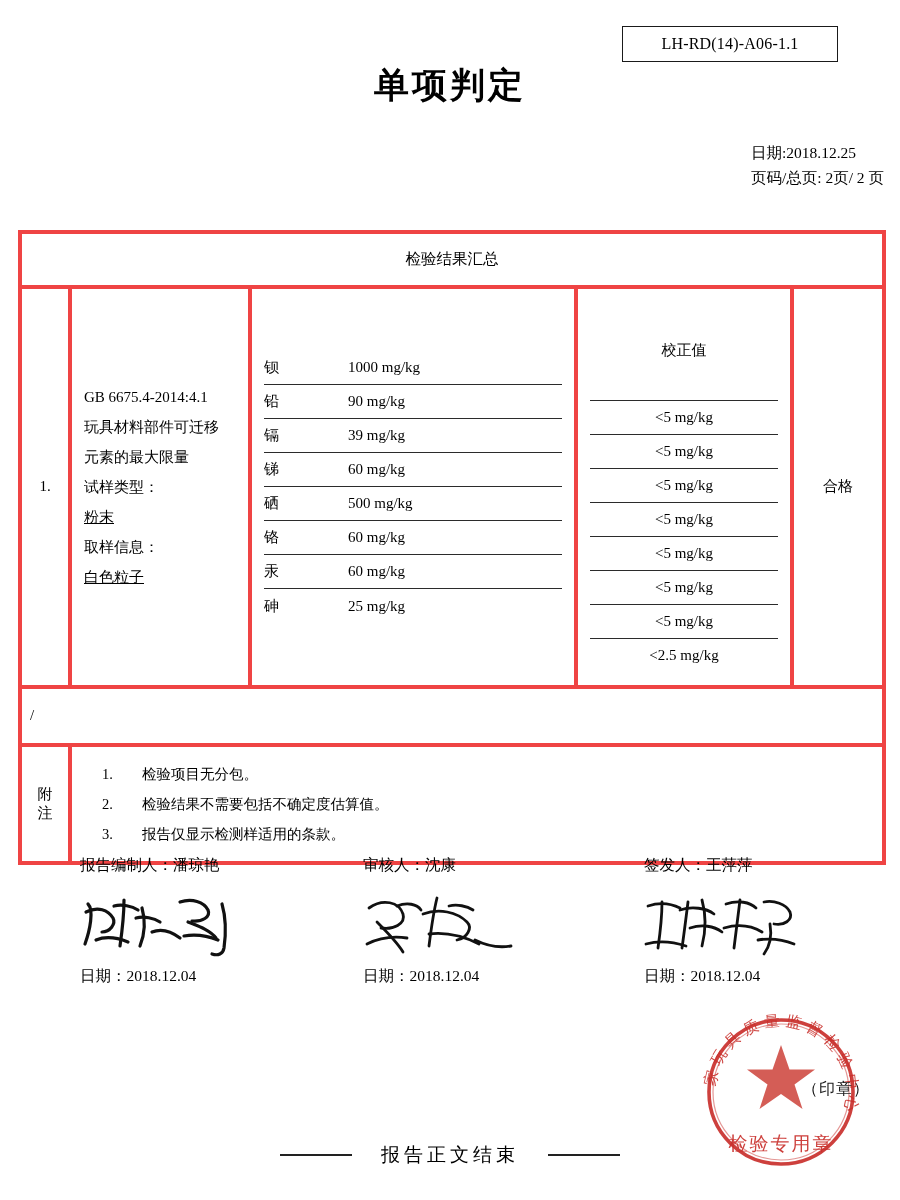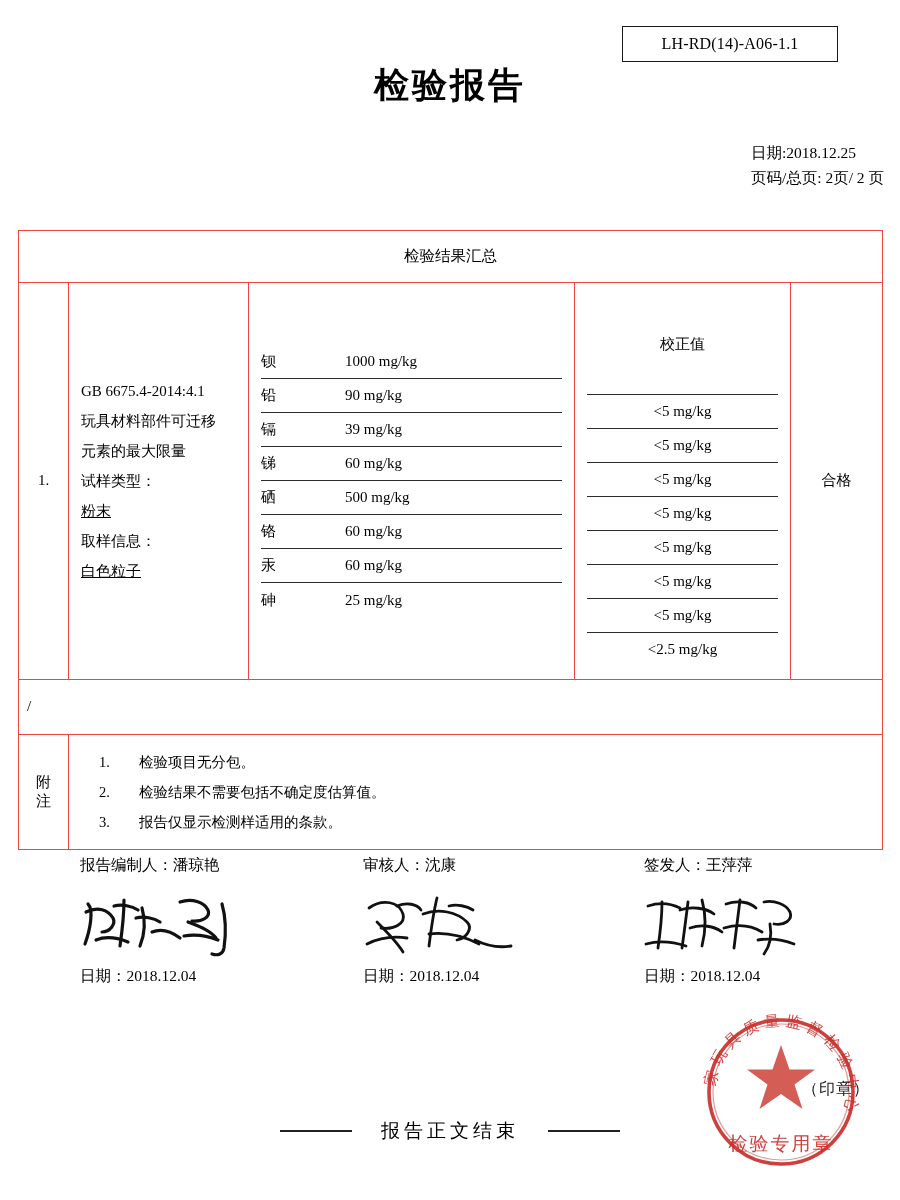--- a/index.html
+++ b/index.html
@@ -59,21 +59,21 @@
   .report-table {
     position: absolute;
     left: 18px;
     top: 230px;
     width: 864px;
     border-collapse: collapse;
     table-layout: fixed;
     font-size: 15px;
   }
   .report-table td {
-    border: 1px solid #ef4444;
+    border: 4px solid #ef4444;
     padding: 12px;
     vertical-align: middle;
   }
   .summary-title-cell {
     text-align: center;
     height: 27px;
     font-size: 15.5px;
   }
   .col-head {
     text-align: center;
@@ -213,21 +213,21 @@
     text-align: right;
     font-size: 16px;
     color: #1a1a1a;
     letter-spacing: 1px;
   }
 
   
   .footer-end {
     position: absolute;
     left: 0;
-    top: 1118px;
+    top: 1142px;
     width: 900px;
     display: flex;
     align-items: center;
     justify-content: center;
     gap: 29px;
   }
   .foot-rule {
     width: 72px;
     height: 2px;
     background: #222;
@@ -238,21 +238,21 @@
     font-family: "DejaVu Serif", "Liberation Serif", serif;
   }
 </style>
 </head>
 <body>
 
 <div class="doc-code-box">
   <span>LH-RD(14)-A06-1.1</span>
 </div>
 
-<div class="doc-title">检验报告</div>
+<div class="doc-title">单项判定</div>
 
 <div class="meta-block">
   <div class="meta-line">日期:2018.12.25</div>
   <div class="meta-line">页码/总页: 2页/ 2 页</div>
 </div>
 
 <table class="report-table">
   <colgroup>
     <col style="width:50px">
     <col style="width:180px">

